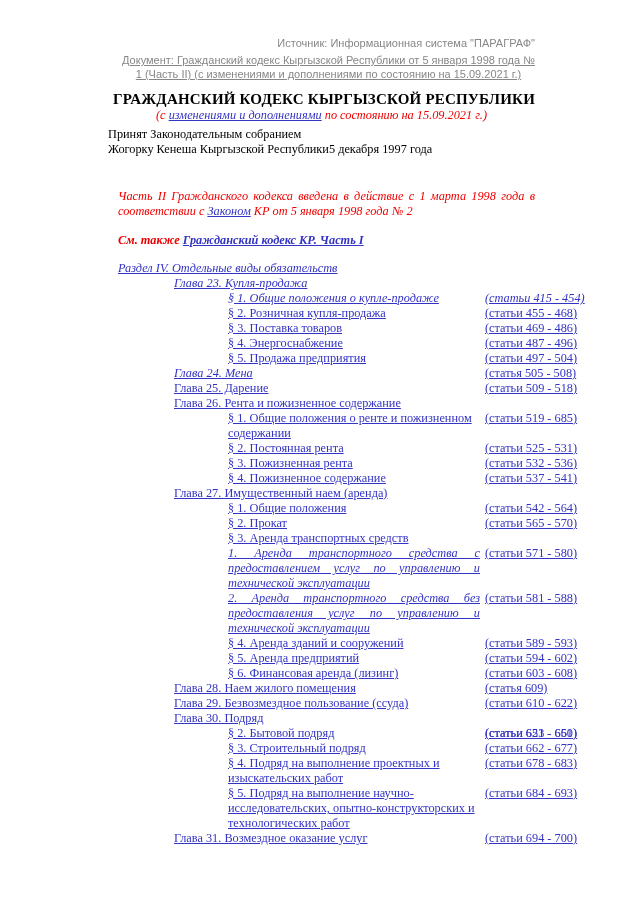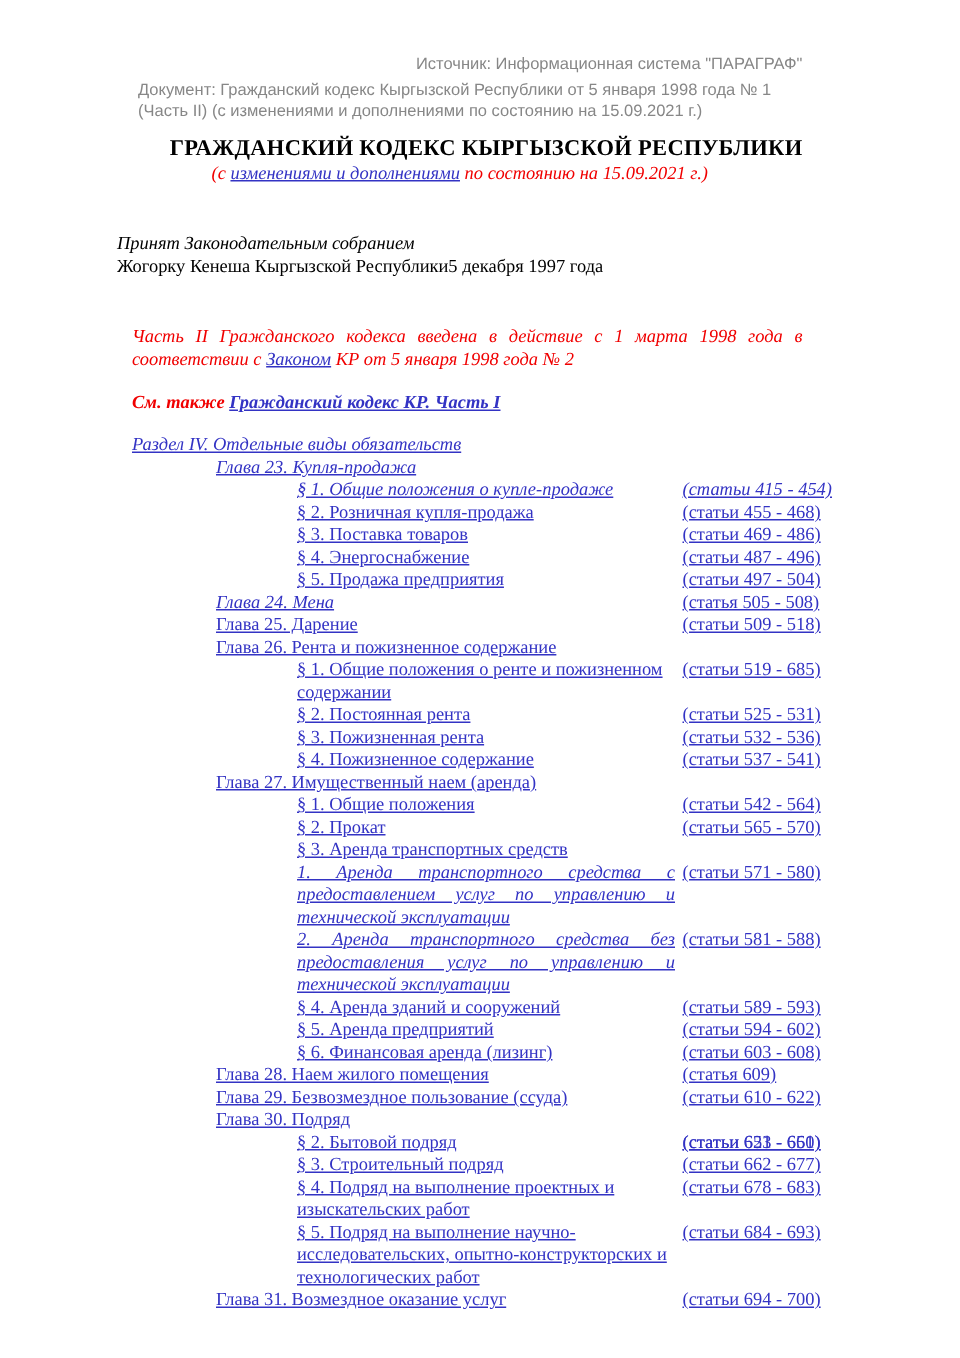--- a/index.html
+++ b/index.html
@@ -6,51 +6,51 @@
   body {
     width: 640px; height: 905px;
     background: #ffffff;
     font-family: "Liberation Serif", serif;
     color: #000;
     overflow: hidden;
   }
   .page {
     box-sizing: border-box;
     width: 580px; height: 905px;
-    padding: 36px 45px 0 78px;
+    padding: 36px 45px 0 108px;
     border-radius: 24px;
   }
   
   .meta {
     font-family: "Liberation Sans", sans-serif;
     color: var(--meta-gray, #878787);
     font-size: 11px;
     line-height: 14px;
   }
   .meta .src { margin: 0; text-align: right; }
-  .meta .doc { margin: 3px 0 0 14px; text-align: left; }
+  .meta .doc { margin: 3px 0 0 14px; text-align: center; text-decoration: underline; }
   
   .title {
     margin: 10px 0 0 0;
     font-size: 15px;
     font-weight: bold;
     text-align: right;
     line-height: 16px;
     letter-spacing: 0.2px;
   }
   .subtitle {
     margin: 1px 0 0 0;
     text-align: center;
     font-style: italic;
     font-size: 12.3px;
     line-height: 15px;
     color: var(--accent-red, #f00000);
   }
   .serif-line { font-size: 12.3px; line-height: 15px; }
-  .adopted1 { margin: 32px 0 0 0; font-style: italic; }
+  .adopted1 { margin: 4px 0 0 0; }
   .adopted-row { display: flex; }
   .note {
     font-style: italic;
     color: var(--accent-red, #f00000);
     font-size: 12.3px;
     line-height: 15px;
   }
   .note.intro { margin: 32px 0 0 10px; text-align: justify; max-width: 507px; }
   .note.see-also { margin: 14px 0 0 10px; font-weight: bold; }
   .link {

